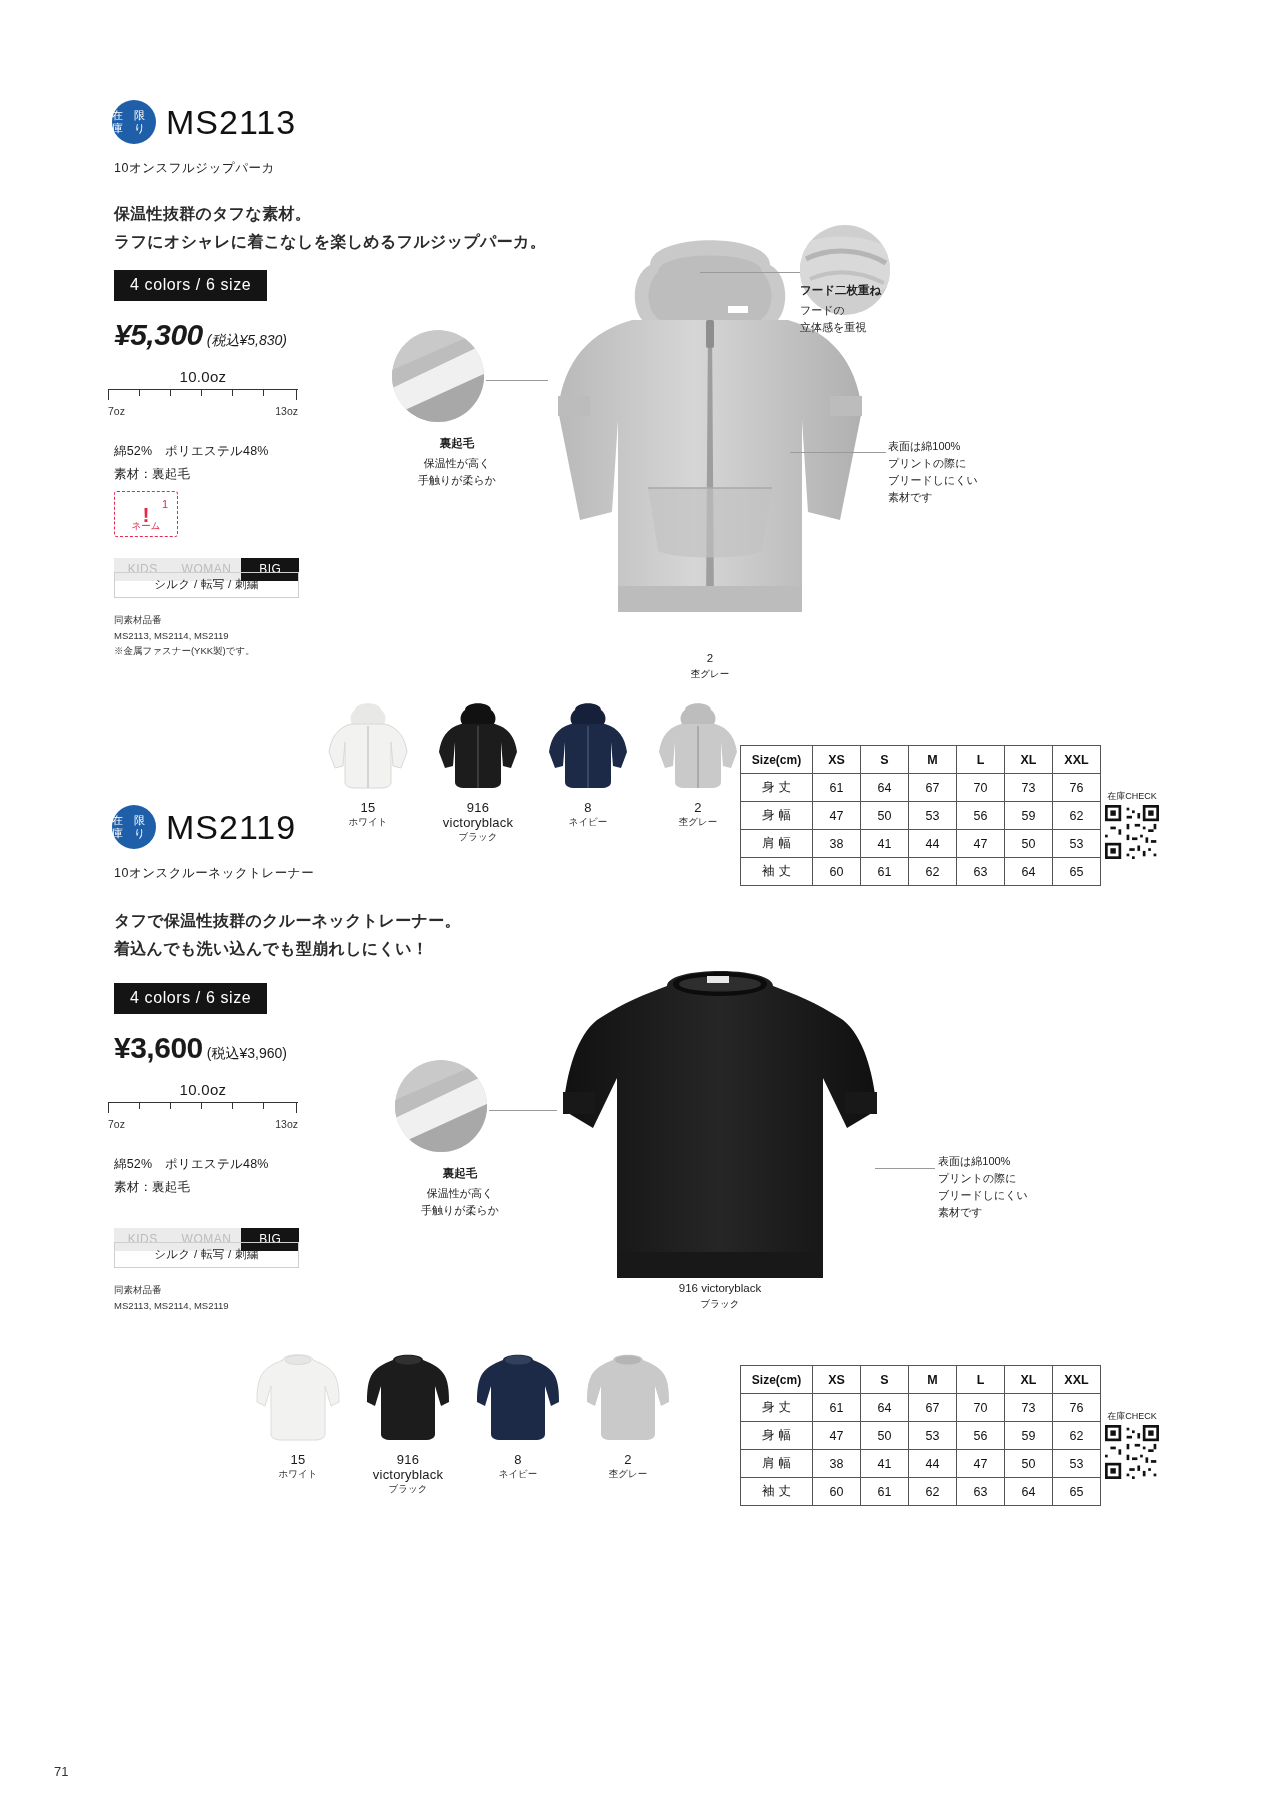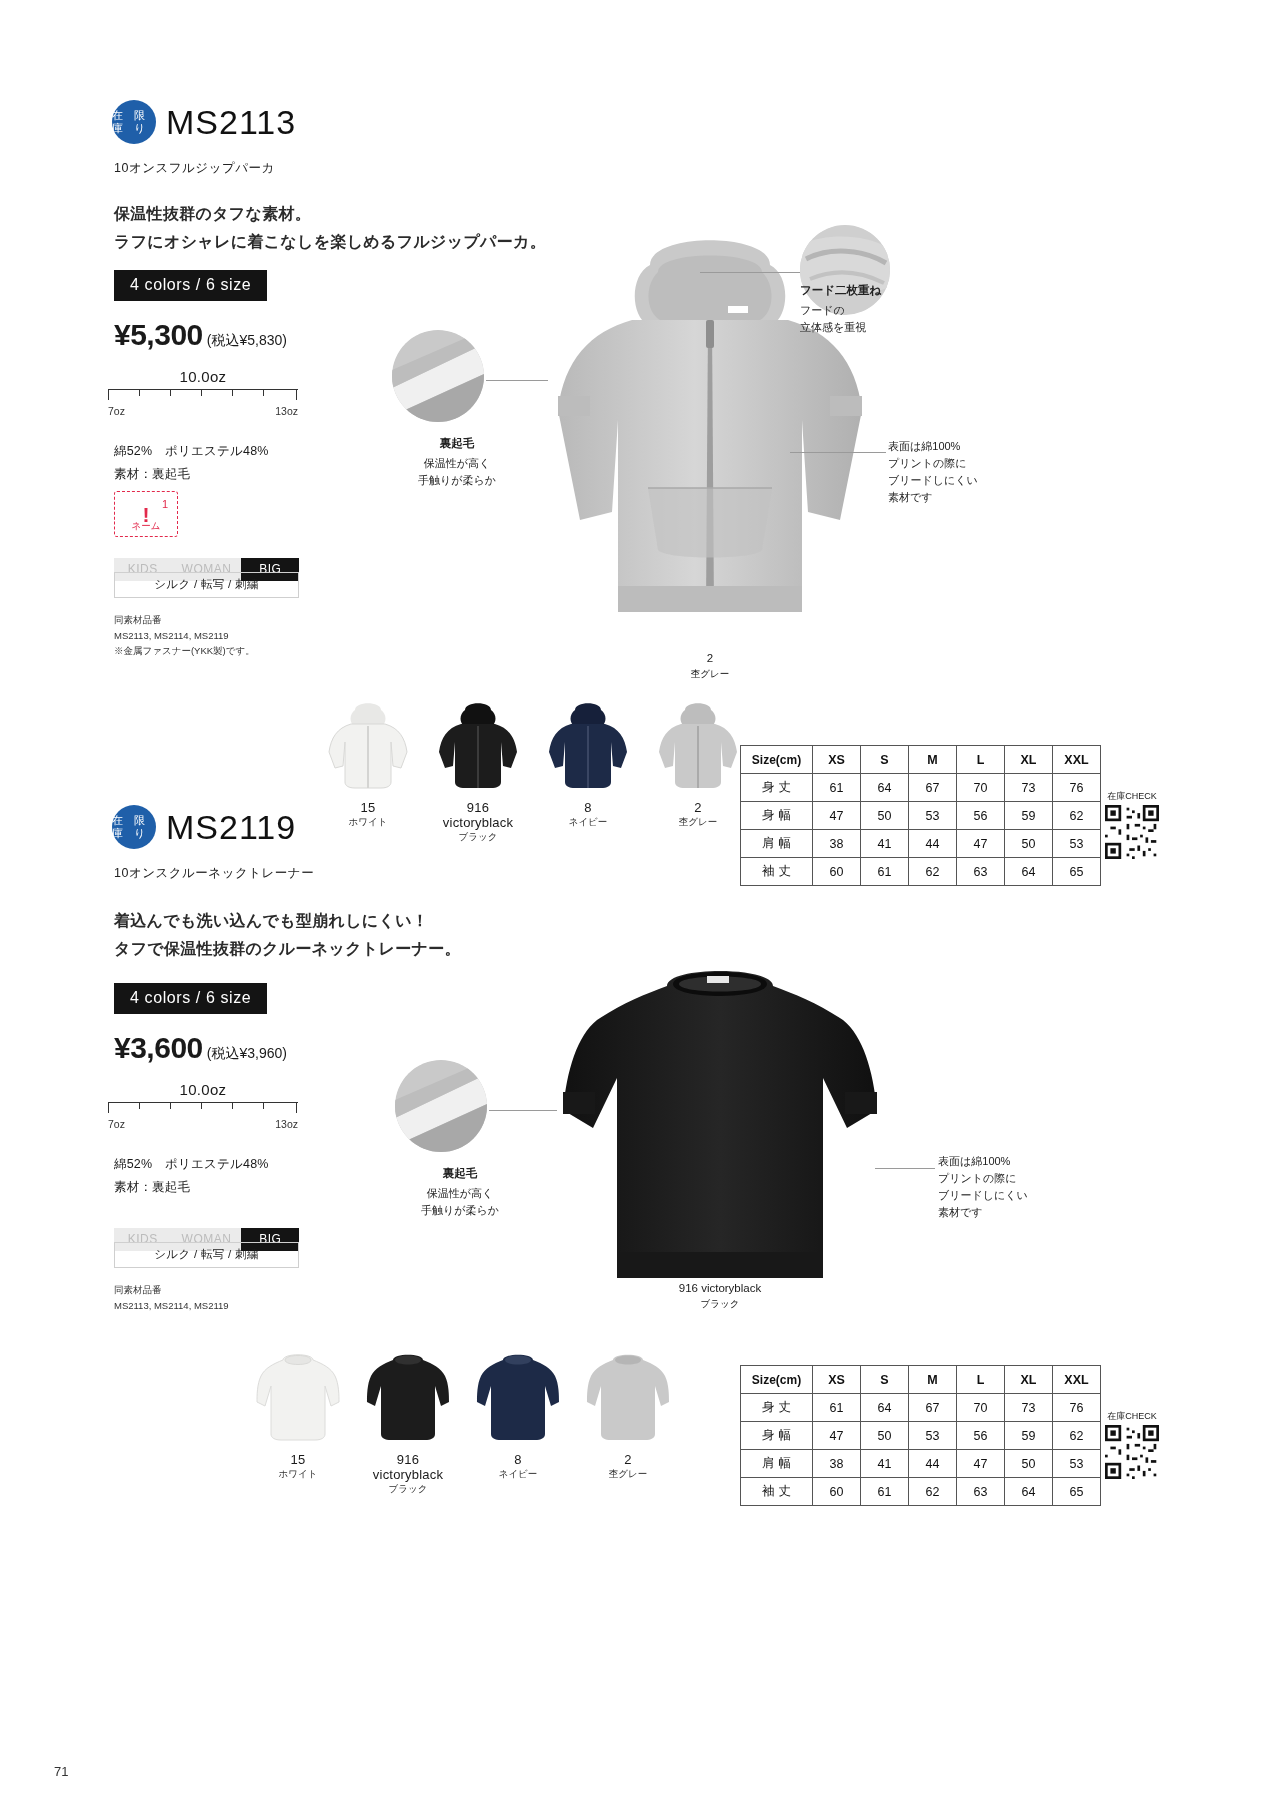--- a/index.html
+++ b/index.html
@@ -125,21 +125,21 @@
 
     <div class="lead" style="position:absolute; left:114px; top:88px;">
       <div>保温性抜群のタフな素材。</div>
       <div>ラフにオシャレに着こなしを楽しめるフルジップパーカ。</div>
     </div>
 
     <div style="position:absolute; left:114px; top:180px;">
       <span class="colorsize-bar">4 colors / 6 size</span>
     </div>
 
-    <div class="price-row" style="position:absolute; left:114px; top:218px;">
+    <div class="price-row" style="position:absolute; left:114px; top:218px;font-style:italic;">
       <span class="price-main">¥5,300</span>
       <span class="price-tax">(税込¥5,830)</span>
     </div>
 
     <div class="oz-wrap" style="position:absolute; left:108px; top:262px;">
       <div class="oz-value">10.0oz</div>
       <div class="oz-line">
         <i class="long" style="left:0;"></i>
           <i style="left:31px;"></i>
           <i style="left:62px;"></i>
@@ -374,22 +374,22 @@
     <div class="badge-title-row" style="position:absolute; left:112px; top:10px;">
       <div class="stock-badge">
         <span>在庫</span>
         <span>限り</span>
       </div>
       <div class="model-no">MS2119</div>
     </div>
     <div class="model-sub" style="position:absolute; left:114px; top:62px;">10オンスクルーネックトレーナー</div>
 
     <div class="lead" style="position:absolute; left:114px; top:90px;">
+      <div>タフで保温性抜群のクルーネックトレーナー。</div>
       <div>着込んでも洗い込んでも型崩れしにくい！</div>
-      <div>タフで保温性抜群のクルーネックトレーナー。</div>
     </div>
 
     <div style="position:absolute; left:114px; top:188px;">
       <span class="colorsize-bar">4 colors / 6 size</span>
     </div>
 
     <div class="price-row" style="position:absolute; left:114px; top:226px;">
       <span class="price-main">¥3,600</span>
       <span class="price-tax">(税込¥3,960)</span>
     </div>

